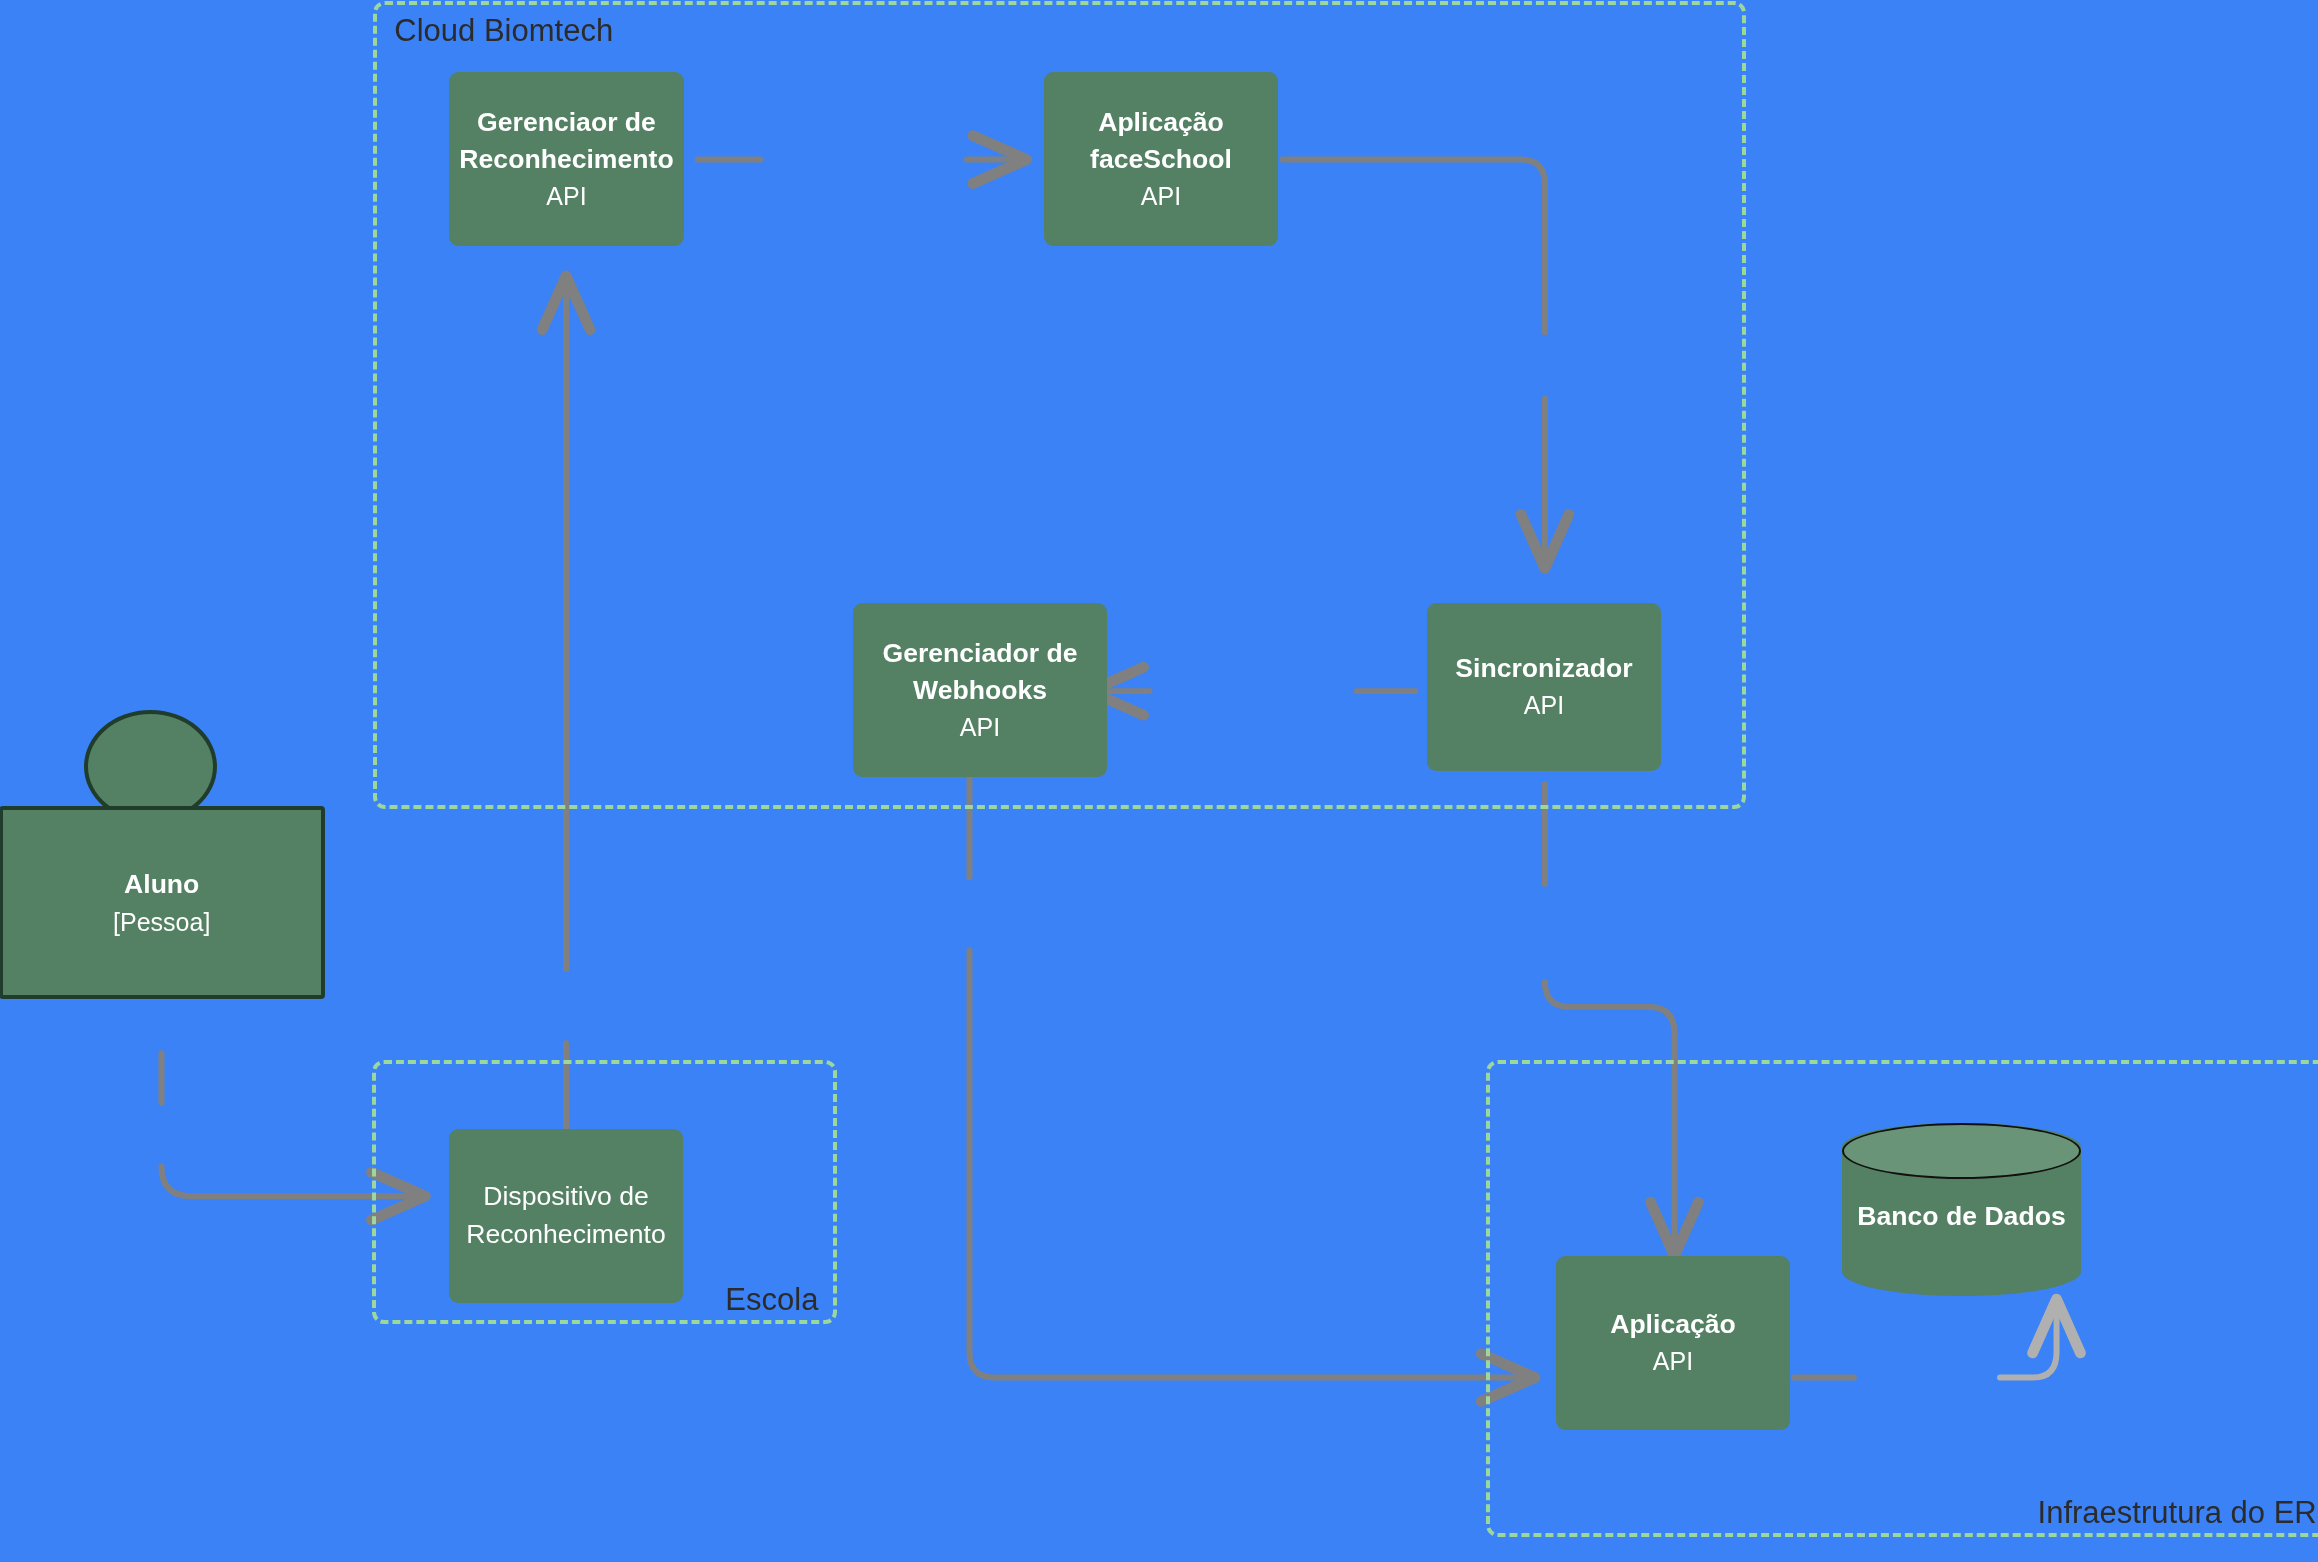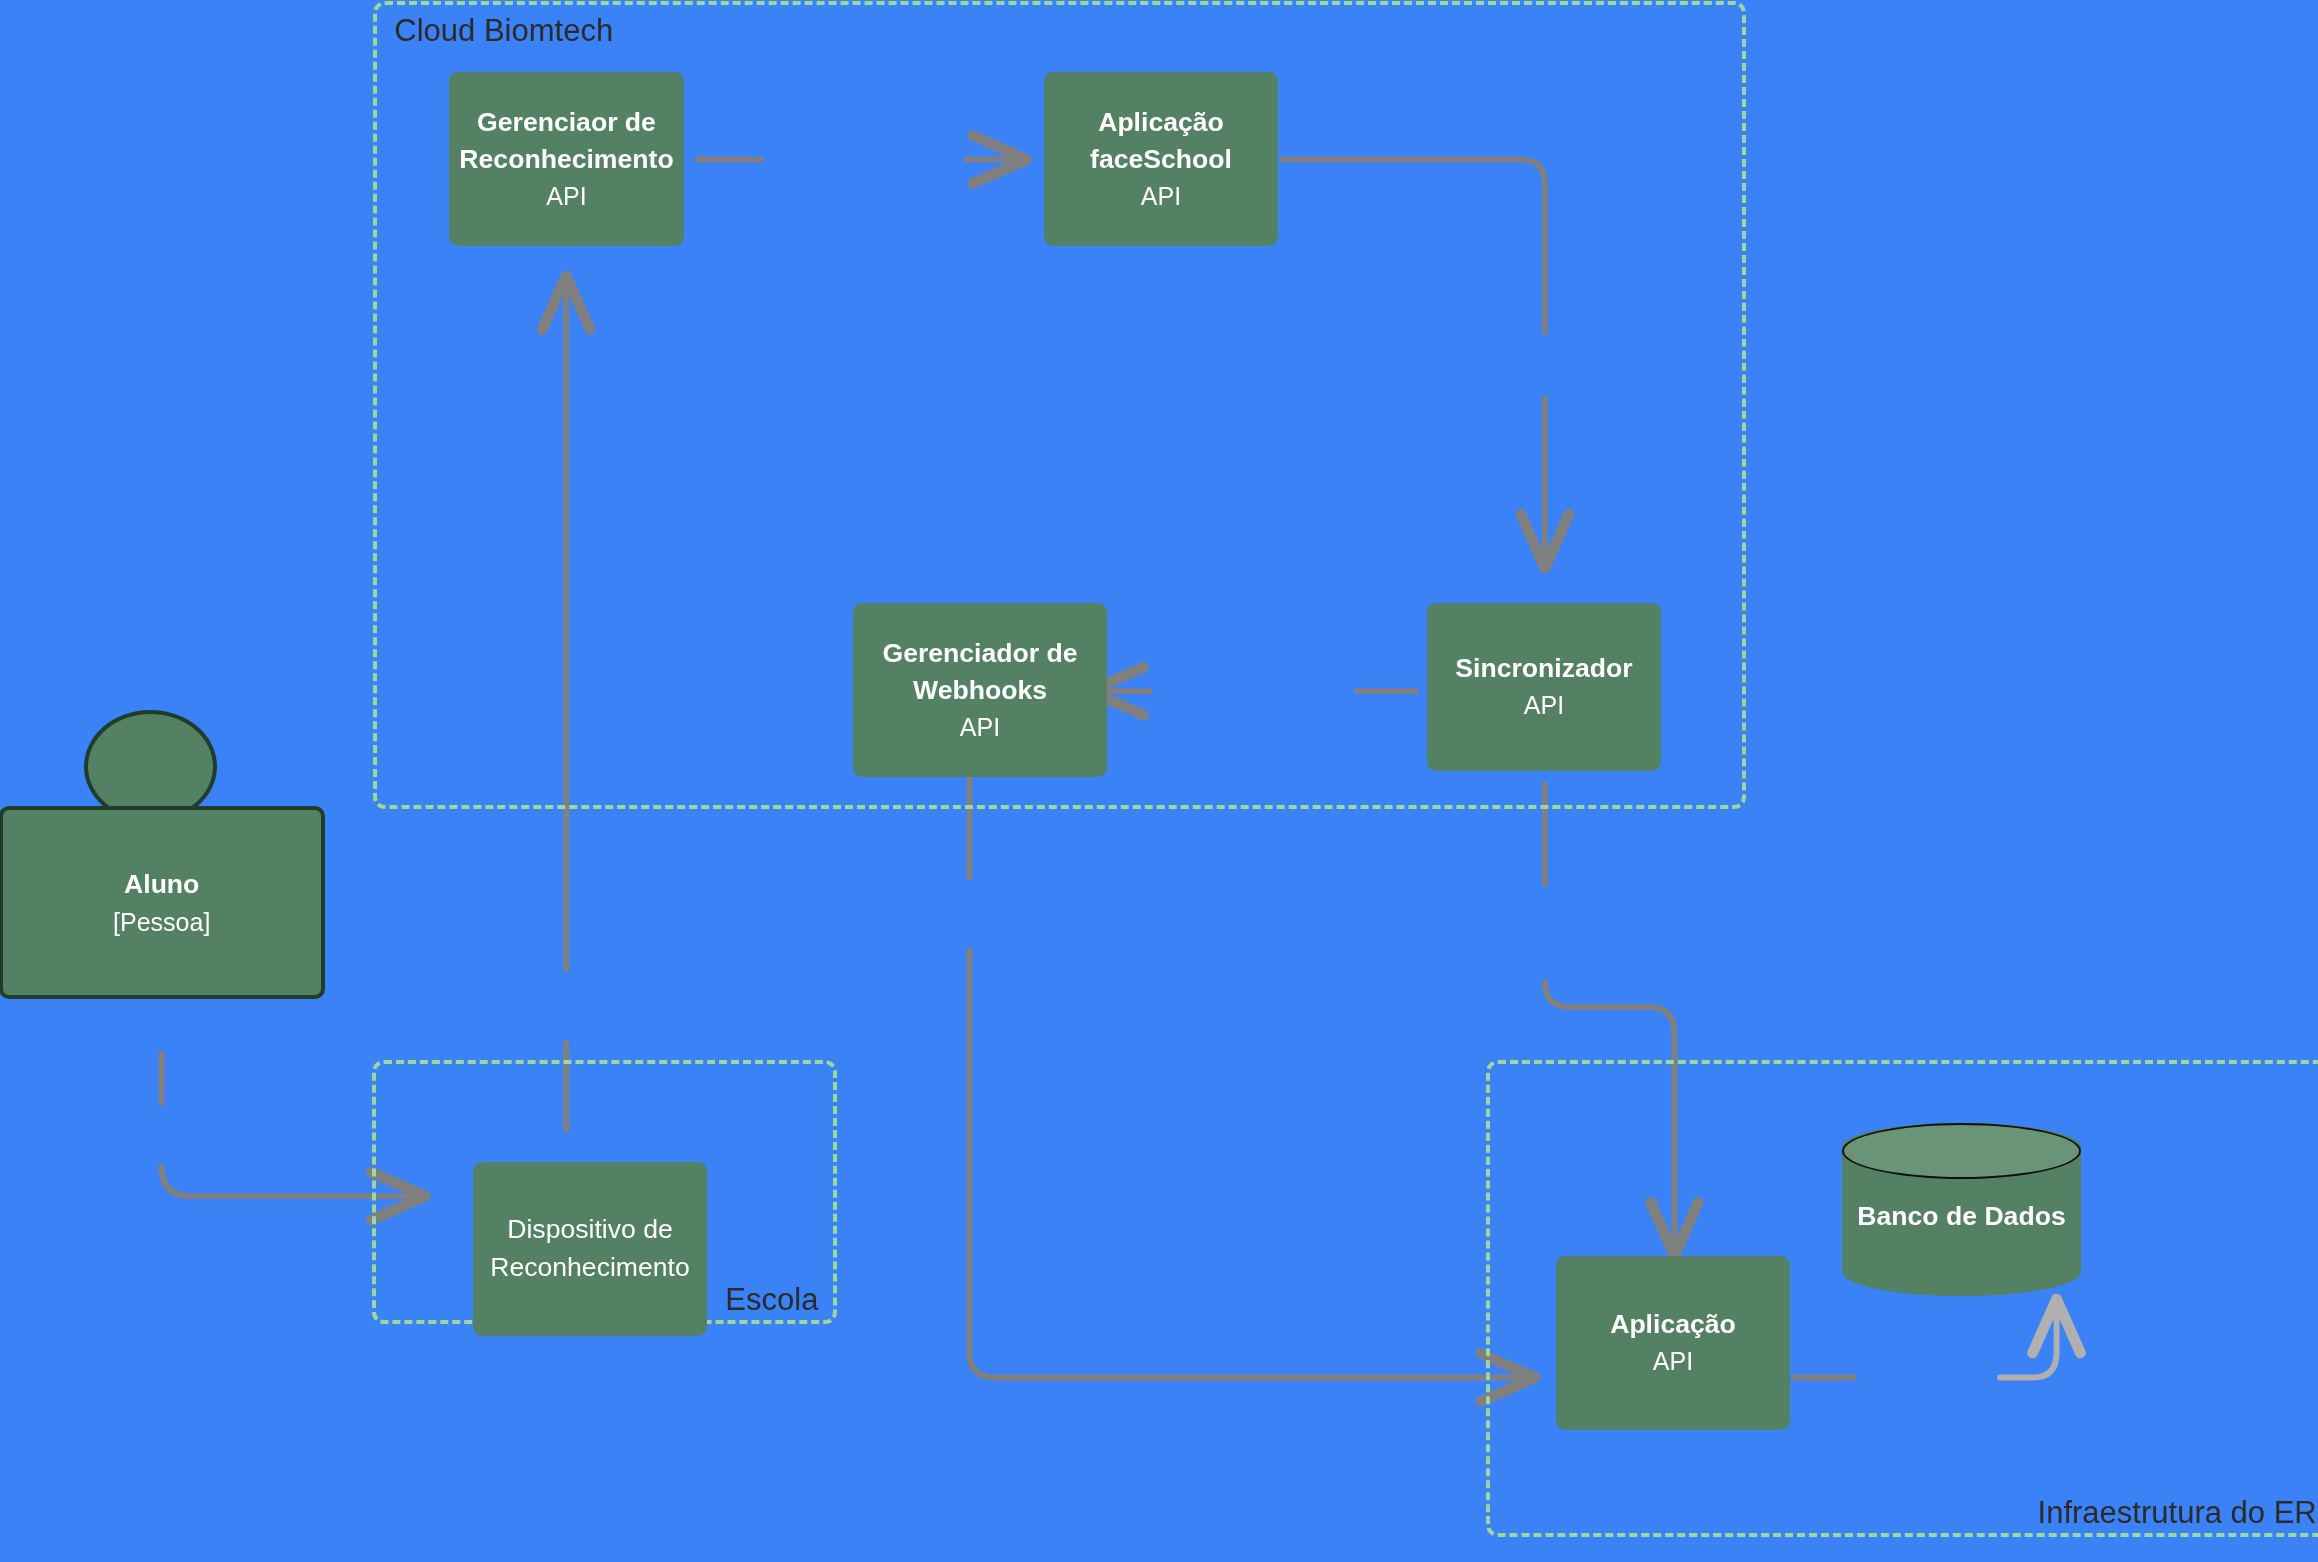--- a/index.html
+++ b/index.html
@@ -20,21 +20,21 @@
         color:#ffffff;text-align:center;padding:5.3px 9.3px;}
   .node .title{font-size:26.6px;font-weight:bold;line-height:1.42;}
   .node .title.reg{font-weight:normal;}
   .node .tech{font-size:25px;font-weight:normal;line-height:1.42;}
 
   
   .person{position:absolute;}
   .person .head{position:absolute;left:85px;top:0;width:133px;height:113px;
                 background:#548063;border:4.7px solid #1f3d2a;border-radius:50%;box-sizing:border-box;}
   .person .body{position:absolute;left:0;top:96px;width:326px;height:193px;
-                background:#548063;border:4.7px solid #1f3d2a;border-radius:10px;box-sizing:border-box;
+                background:#548063;border:4.7px solid #1f3d2a;border-radius:4px;box-sizing:border-box;
                 display:flex;flex-direction:column;align-items:center;justify-content:center;
                 color:#fff;text-align:center;}
   .person .body .title{font-size:26.6px;font-weight:bold;line-height:1.45;}
   .person .body .tech{font-size:25px;font-weight:normal;line-height:1.45;}
 
   
   .db{position:absolute;}
   .db .cyl{position:absolute;inset:0;background:#548063;border-radius:50%/14%;}
   .db .top{position:absolute;left:0;top:0;width:100%;height:56px;
            background:#6a9478;border:2px solid #111;border-radius:50%;box-sizing:border-box;}
@@ -117,21 +117,21 @@
     <div class="title">Gerenciador de</div>
     <div class="title">Webhooks</div>
     <div class="tech">API</div>
   </div>
 
   <div class="node" style="left:1427px;top:603px;width:234px;height:168px;">
     <div class="title">Sincronizador</div>
     <div class="tech">API</div>
   </div>
 
-  <div class="node" style="left:473px;top:1129px;width:234px;height:174px;margin-top:33px;">
+  <div class="node" style="left:449px;top:1129px;width:234px;height:174px;">
     <div class="title reg">Dispositivo de</div>
     <div class="title reg">Reconhecimento</div>
   </div>
 
   <div class="node" style="left:1556px;top:1256px;width:234px;height:174px;">
     <div class="title">Aplicação</div>
     <div class="tech">API</div>
   </div>
 
   <div class="person" style="left:-1.3px;top:710px;width:326px;height:292px;">

